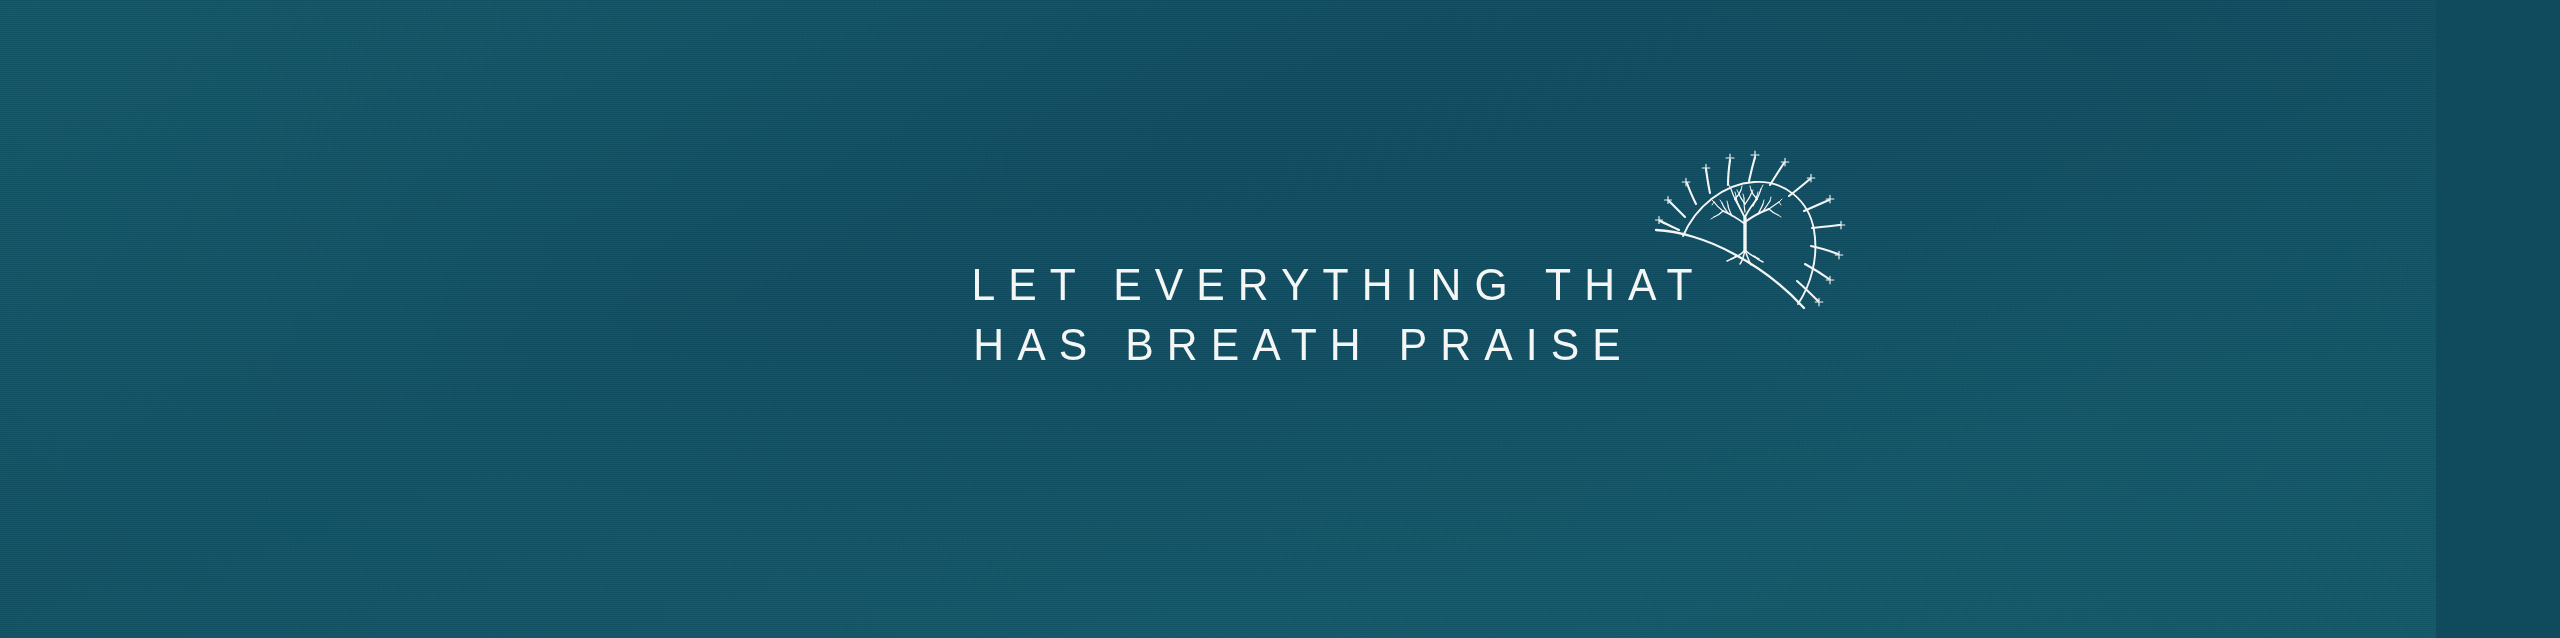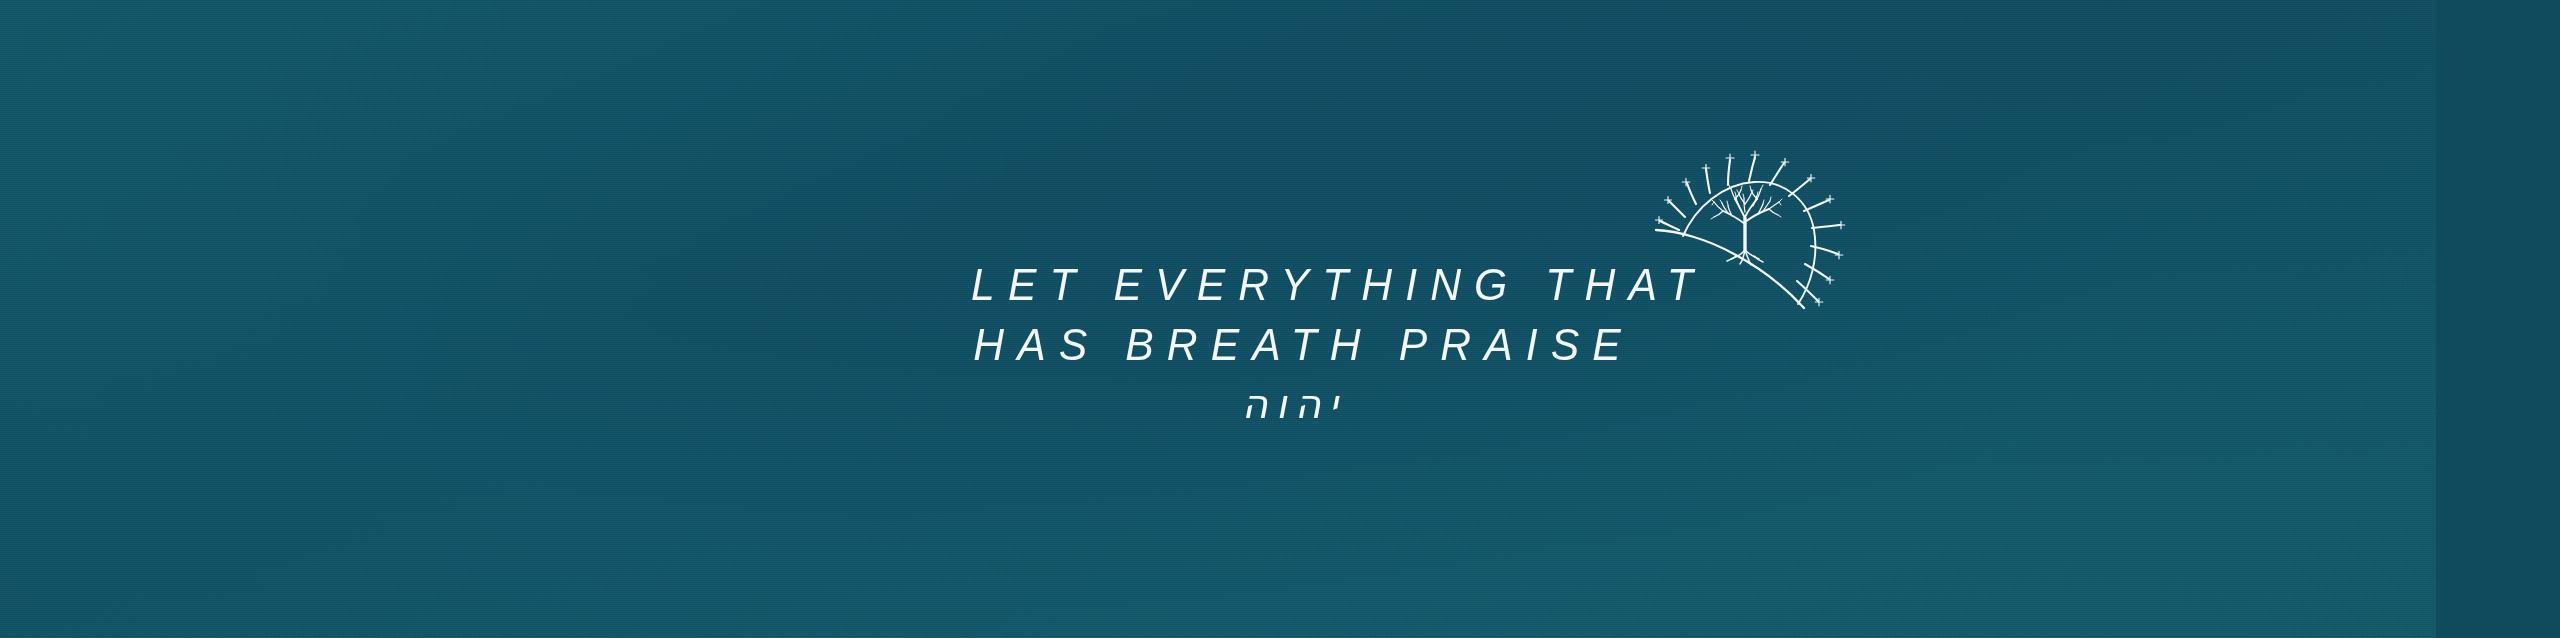--- a/index.html
+++ b/index.html
@@ -13,21 +13,20 @@
     overflow: hidden;
     font-family: "Liberation Sans", sans-serif;
   }
 
   .banner {
     position: relative;
     width: 2436px;
     height: 638px;
     overflow: hidden;
     background-color: #14532d;
-    font-style: italic;
   }
 
   
   .bg-base {
     position: absolute;
     inset: 0;
     background:
       radial-gradient(120% 150% at 50% 8%,
           #104d62 0%,
           #114f63 30%,
@@ -261,16 +260,15 @@
             <path d="M-3.8 0 L3.8 0 M0 -3.8 L0 3.8"></path>
             </g>
         </g>
       </g>
     </svg>
   </div>
 
   <div class="text-block">
     <div class="headline line-1">LET EVERYTHING THAT</div>
     <div class="headline line-2">HAS BREATH PRAISE</div>
-    <div class="hebrew">יהוה</div>
   </div>
 
 </div>
 
 </body></html>

